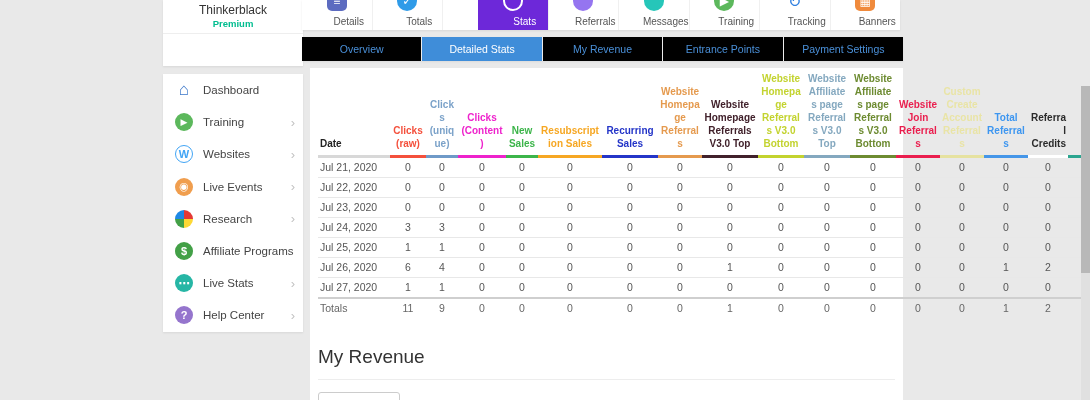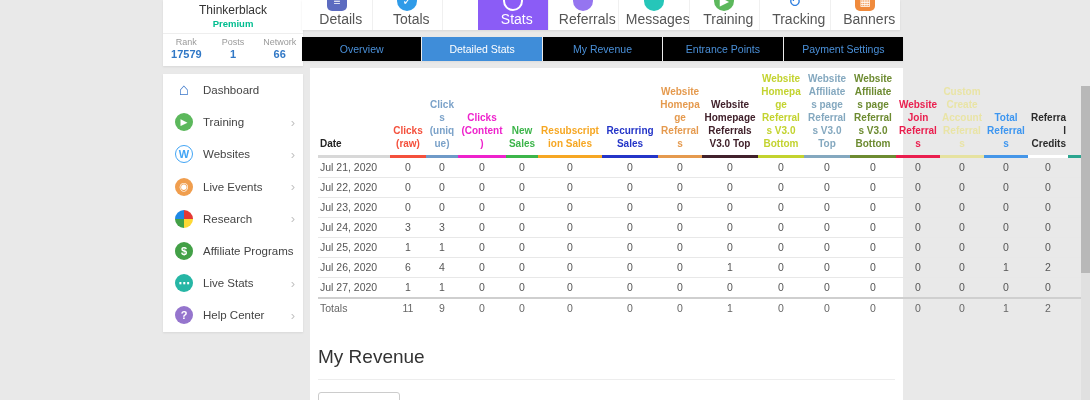--- a/index.html
+++ b/index.html
@@ -21,23 +21,23 @@
   
   .menu-card{position:absolute;left:163px;top:74px;width:140px;height:258px;background:#fff;box-shadow:0 1px 2px rgba(0,0,0,.08);}
   .menu-item{height:32.2px;display:flex;align-items:center;padding:0 8px 0 12px;cursor:pointer;}
   .menu-icon{width:18px;height:18px;border-radius:50%;margin-right:10px;display:flex;align-items:center;justify-content:center;font-size:11px;font-weight:bold;flex:0 0 18px;box-sizing:border-box;}
   .menu-label{flex:1;font-size:11.5px;color:#444;white-space:nowrap;}
   .menu-chevron{color:#c3c3c3;font-size:13px;}
   
   .tab-bar{position:absolute;left:302px;top:0;width:598px;height:30px;display:flex;background:#fff;box-shadow:0 1px 2px rgba(0,0,0,.08);}
   .tab{flex:1;position:relative;overflow:hidden;border-right:1px solid #f0f0f0;cursor:pointer;background:#fff;}
   .tab:last-child{border-right:none;}
-  .tab.active{background:#8b5cf6;margin-left:35px;}
+  .tab.active{background:#6d28d9;margin-left:35px;}
   .tab-icon{position:absolute;top:-9px;left:50%;transform:translateX(-50%);width:20px;height:20px;border-radius:5px;display:flex;align-items:center;justify-content:center;font-size:12px;box-sizing:border-box;}
-  .tab-label{position:absolute;bottom:3px;left:4px;width:100%;text-align:center;font-size:14px;color:#555;}
+  .tab-label{position:absolute;bottom:3px;left:12px;width:100%;text-align:center;font-size:10px;color:#555;}
   .tab.active .tab-label{color:#fff;}
   
   .subtab-bar{position:absolute;left:302px;top:37px;width:601px;height:24px;display:flex;background:#000000;box-shadow:0 1px 2px rgba(0,0,0,.06);}
   .subtab{flex:1;display:flex;align-items:center;justify-content:center;font-size:10.5px;color:#4a90d9;border-right:1px solid #ececec;cursor:pointer;}
   .subtab:last-child{border-right:none;}
   .subtab.active{background:#3f8dd9;color:#fff;}
   
   .content-card{position:absolute;left:310px;top:68px;width:593px;height:332px;background:#fff;}
   
   table.stats{position:absolute;left:318px;top:70px;width:792px;border-collapse:collapse;table-layout:fixed;}
@@ -55,34 +55,20 @@
   .scrollbar-track{position:absolute;left:1081px;top:86px;width:9px;height:314px;background:#e0e0e0;}
   .scrollbar-thumb{position:absolute;left:1081px;top:86px;width:9px;height:187px;background:#b8b8b8;cursor:pointer;}
 </style>
 </head>
 <body>
 
 <div class="user-card">
   <div class="user-name">Thinkerblack</div>
   <div class="user-tier">Premium</div>
   <div class="user-divider"></div>
-  <div class="user-stats">
-      <div class="user-stat">
-        <div class="lbl">Rank</div>
-        <div class="val">17579</div>
-      </div>
-      <div class="user-stat">
-        <div class="lbl">Posts</div>
-        <div class="val">1</div>
-      </div>
-      <div class="user-stat">
-        <div class="lbl">Network</div>
-        <div class="val">66</div>
-      </div>
-    </div>
 </div>
 
 <div class="menu-card">
     <div class="menu-item">
       <span class="menu-icon" style="background: transparent; color: rgb(59, 119, 201); font-size: 17px;">⌂</span>
       <span class="menu-label">Dashboard</span>
     </div>
     <div class="menu-item">
       <span class="menu-icon" style="background: rgb(92, 184, 92); color: rgb(255, 255, 255); font-size: 9px;">▶</span>
       <span class="menu-label">Training</span>

